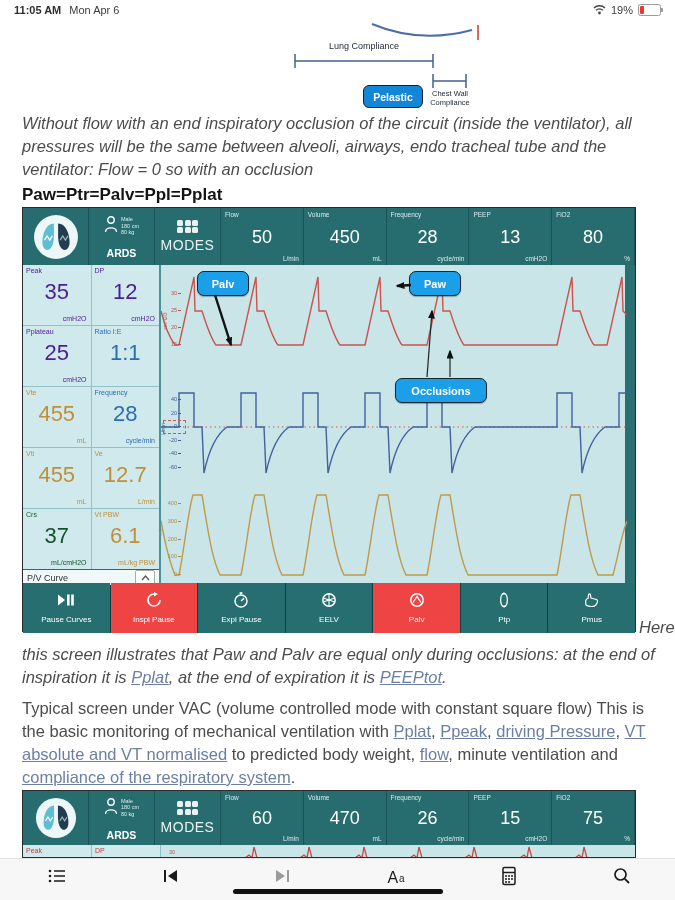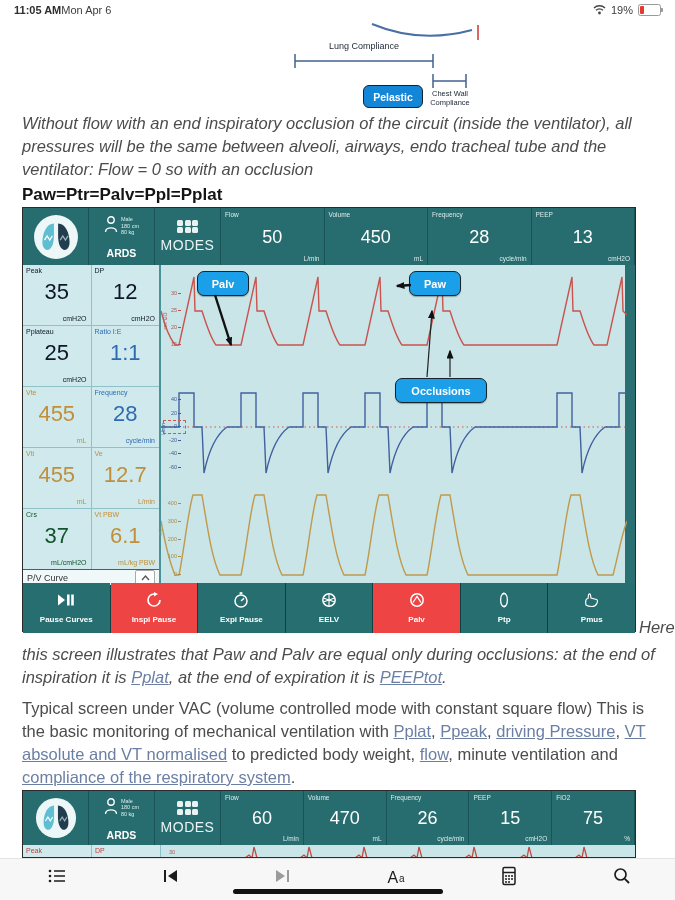--- a/index.html
+++ b/index.html
@@ -1,20 +1,20 @@
 <!DOCTYPE html>
 <html><head>
 <meta charset="utf-8">
 <style>
   html,body{margin:0;padding:0}
   body{width:675px;height:900px;position:relative;background:#fff;font-family:"Liberation Sans",sans-serif;overflow:hidden;-webkit-font-smoothing:antialiased}
   .abs{position:absolute}
   
   .status-bar{left:0;top:0;width:675px;height:20px;display:flex;justify-content:space-between;align-items:center;padding:0 14px;box-sizing:border-box;font-size:11px;color:#3c3c3c;background:#fff}
-  .sb-left{display:flex;align-items:center}
+  .sb-left{display:flex;gap:8px;align-items:center}
   .sb-time{font-weight:bold;color:#2f2f2f}
   .sb-right{display:flex;gap:5px;align-items:center}
   .battery{width:21px;height:10px;border:1px solid #9a9a9a;border-radius:2.5px;position:relative;background:#fff}
   .battery .fill{position:absolute;left:1px;top:1px;bottom:1px;width:19%;background:#e8382f;border-radius:1px}
   .battery .tip{position:absolute;right:-3px;top:2.5px;width:2px;height:4px;background:#9a9a9a;border-radius:0 1px 1px 0}
   
   .top-diagram{left:0;top:20px;width:675px;height:90px}
   .diag-label{position:absolute;color:#1d2733;text-align:center}
   .lung-comp{left:289px;top:21px;width:150px;font-size:9px}
   .chest-wall{left:422px;top:70px;width:56px;font-size:7.5px;line-height:8.5px}
@@ -44,21 +44,21 @@
   .modes-grid i{background:#e8f2f2;border-radius:1.5px}
   .modes-label{font-size:14px;font-weight:normal;color:#eaf4f4;letter-spacing:.5px}
   
   .vent-body{display:flex;height:318px}
   .monitor-panel{flex:0 0 138px;border-right:2px solid #4b9296;box-sizing:border-box;display:flex;flex-direction:column}
   .monitor-grid{display:grid;grid-template-columns:1fr 1fr;grid-auto-rows:60px;gap:1px;background:#8fc2c8}
   .m-tile{background:#cfe9ec;position:relative}
   .m-label{position:absolute;left:3px;top:2px;font-size:7px}
   .m-value{position:absolute;left:0;right:0;top:14px;text-align:center;font-size:22px}
   .m-unit{position:absolute;right:4px;bottom:3px;font-size:7px}
-  .c-red{color:#0f172a}.c-blue{color:#2e6cb2}.c-orange{color:#c18f3a}.c-teal{color:#14532d}
+  .c-red{color:#4c1d95}.c-blue{color:#2e6cb2}.c-orange{color:#c18f3a}.c-teal{color:#14532d}
   .pv-row{height:17px;margin-top:1px;background:#f0f8f9;display:flex;align-items:center;justify-content:space-between;padding:0 4px;font-size:9px;color:#333}
   .pv-btn{width:18px;height:13px;background:#fff;border:1px solid #aaa;border-radius:2px;display:flex;align-items:center;justify-content:center}
   
   .charts{flex:1 1 auto;position:relative;background:#c9e5e8}
   .right-strip{flex:0 0 10px;background:#2a7072}
   .chart{position:absolute;left:0;right:0}
   .chart svg{position:absolute;left:0;top:0}
   .ch-pressure{top:0;height:112px}
   .ch-flow{top:112px;height:104px}
   .ch-volume{top:216px;height:102px}
@@ -68,21 +68,21 @@
   .chart-unit{position:absolute;left:-4px;top:50%;transform:translateY(-50%) rotate(-90deg);font-size:5px}
   .zero-box{position:absolute;left:2px;top:155px;width:21px;height:12px;border:1px dashed #d2544d;border-radius:1px}
   .callout{position:absolute;background:#1b9fe8;border:1.6px solid #16242c;border-radius:7px;color:#fff;font-weight:bold;font-size:11px;display:flex;align-items:center;justify-content:center;box-shadow:0 1px 1px rgba(0,0,0,.3)}
   .co-palv{left:36px;top:6px;width:50px;height:23px}
   .co-paw{left:248px;top:6px;width:50px;height:23px}
   .co-occl{left:234px;top:113px;width:90px;height:23px}
   
   .vent-toolbar{display:flex;height:50px;background:#123f41;gap:1px}
   .tb-btn{flex:1 1 0;background:#266e70;display:flex;flex-direction:column;align-items:center;justify-content:center;gap:3px}
   .tb-btn.active{background:#ef4444}
-  .tb-label{font-size:8px;font-weight:bold;color:#fff;white-space:nowrap}
+  .tb-label{font-size:8px;font-weight:normal;color:#fff;white-space:nowrap}
   
   .vent2-body{display:flex;height:14px;background:#c9e5e8}
   .v2-tile{flex:0 0 68px;background:#cfe9ec;border-right:1px solid #8fc2c8;position:relative;overflow:visible}
   .v2-label{position:absolute;left:3px;top:2px;font-size:7px;color:#c2433d}
   .v2-value{position:absolute;left:0;right:0;top:11px;text-align:center;font-size:20px;color:#c2433d}
   .v2-charts{flex:1 1 auto;position:relative}
   .v2-tick{position:absolute;left:8px;top:4px;font-size:5.5px;color:#b25550}
   
   .bottom-nav{left:0;top:858px;width:675px;height:42px;background:#f7f7f7;border-top:1px solid #e3e3e3;box-sizing:border-box}
   .nav-items{display:flex;justify-content:space-between;padding:7px 40px 0 44px}
@@ -187,20 +187,25 @@
         <div class="param-tile">
           <span class="p-label">Frequency</span>
           <span class="p-value">28</span>
           <span class="p-unit">cycle/min</span>
         </div>
         <div class="param-tile">
           <span class="p-label">PEEP</span>
           <span class="p-value">13</span>
           <span class="p-unit">cmH2O</span>
         </div>
+        <div class="param-tile">
+          <span class="p-label">FiO2</span>
+          <span class="p-value">80</span>
+          <span class="p-unit">%</span>
+        </div>
       </div>
   </div>
   <div class="vent-body">
     <div class="monitor-panel">
       <div id="v1-monitors" class="monitor-grid">
           <div class="m-tile c-red">
             <span class="m-label">Peak</span>
             <span class="m-value">35</span>
             <span class="m-unit">cmH2O</span>
           </div>

